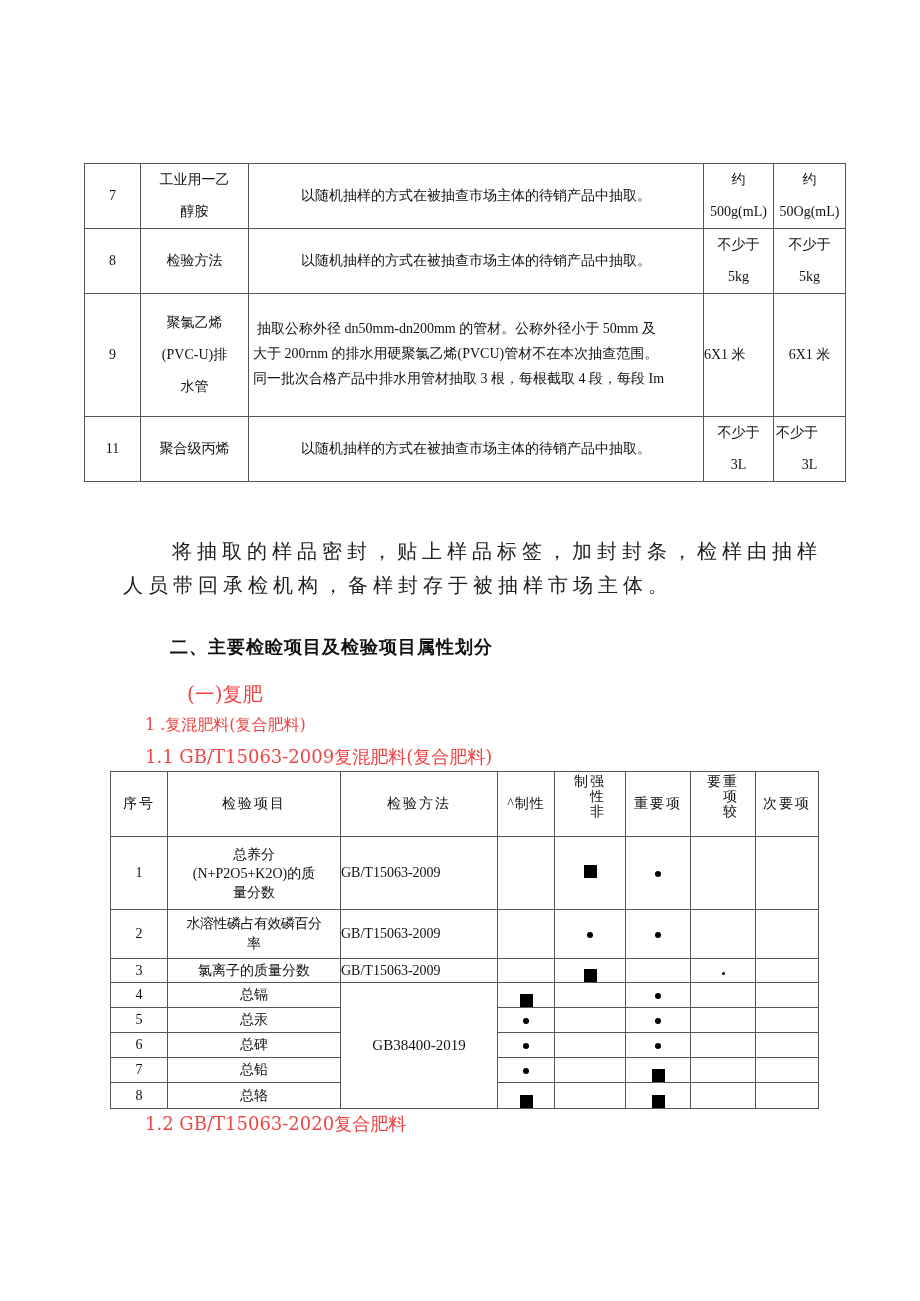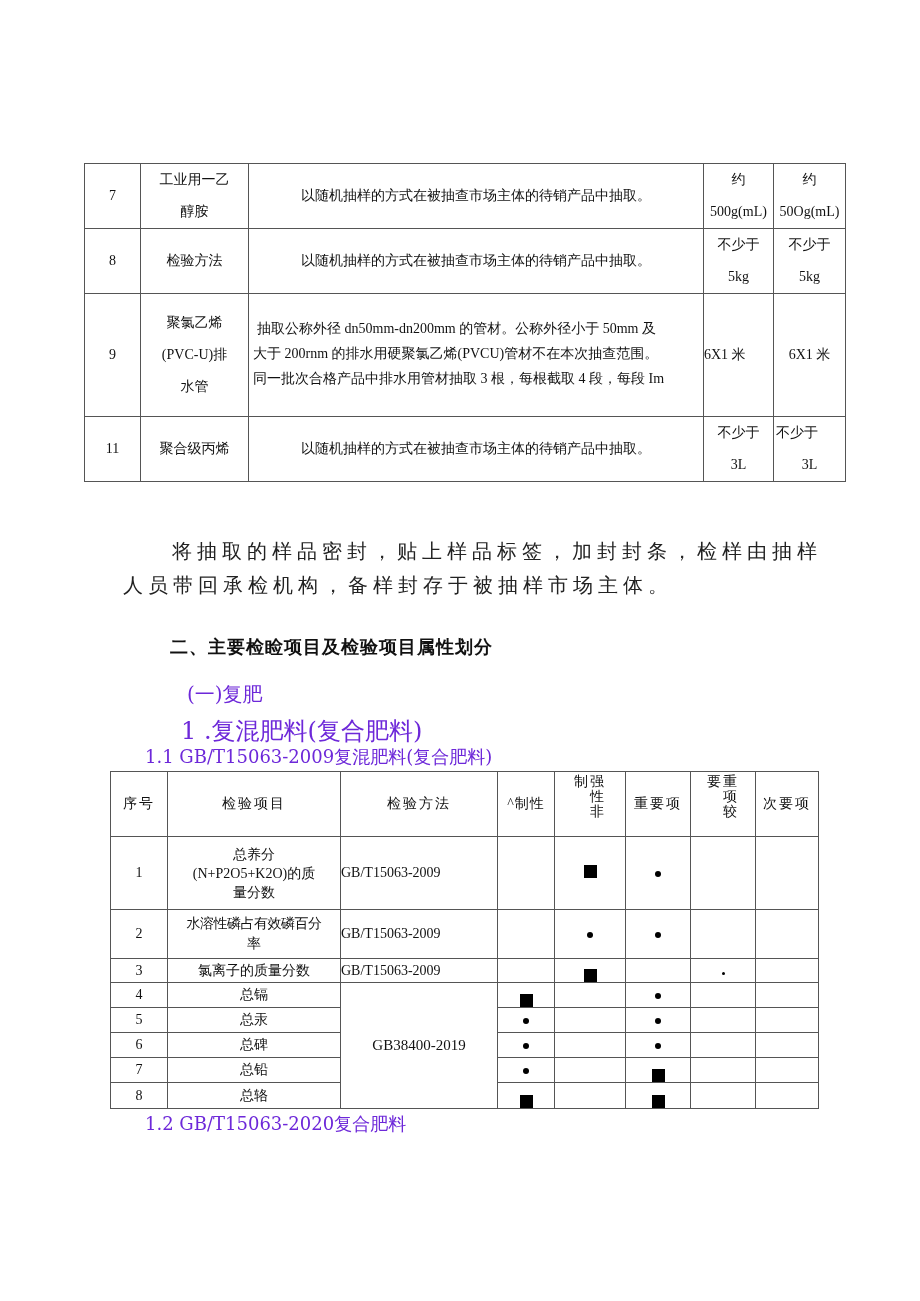--- a/index.html
+++ b/index.html
@@ -8,21 +8,21 @@
   .abs { position: absolute; }
   table { border-collapse: collapse; position: absolute; table-layout: fixed; }
   td { border: 1px solid #555; padding: 0; text-align: center; vertical-align: middle;
        font-family: "Liberation Serif", "DejaVu Serif", serif; font-size: 14px; line-height: 1; }
   #t1 { left: 84px; top: 163px; width: 761px; }
   #t1 td { font-size: 14px; }
   .two-line { line-height: 32px; }
   .pipe-text { text-align: left; line-height: 25px; font-size: 13.5px; padding-left: 4px; letter-spacing: 0; }
   .para { font-family: "DejaVu Sans", "Liberation Sans", sans-serif; font-size: 20px; letter-spacing: 5px; color: #222; }
   .heading { font-family: "DejaVu Sans", "Liberation Sans", sans-serif; font-size: 18px; font-weight: bold; color: #111; letter-spacing: 1px; }
-  .sub { font-family: "DejaVu Serif", "Liberation Serif", serif; font-size: 19px; color: #6d28d9; }
+  .sub { font-family: "DejaVu Serif", "Liberation Serif", serif; font-size: 19px; color: #ef4444; }
   #t2 { left: 110px; top: 771px; width: 708px; }
   #t2 td { font-size: 14px; }
   .hdr { font-size: 15px; letter-spacing: 2px; }
   .sq { display: inline-block; width: 13px; height: 13px; background: #000; }
   .dot { display: inline-block; width: 6px; height: 6px; border-radius: 50%; background: #000; }
   .tiny { display: inline-block; width: 3px; height: 3px; border-radius: 50%; background: #000; }
   .vstack { display: inline-block; line-height: 15px; font-size: 14px; }
   .bottom-mark { vertical-align: bottom; }
 </style>
 </head>
@@ -100,21 +100,21 @@
     </td>
   </tr>
 </tbody>
   </table>
 
 <div class="abs para" style="left:172px;top:538px;">将抽取的样品密封，贴上样品标签，加封封条，检样由抽样</div>
 <div class="abs para" style="left:123px;top:572px;">人员带回承检机构，备样封存于被抽样市场主体。</div>
 
 <div class="abs heading" style="left:170px;top:635px;">二、主要检睑项目及检验项目属性划分</div>
 <div class="abs sub" style="left:187px;top:681px;font-size:20px;">(一)复肥</div>
-<div class="abs sub" style="left:145px;top:715px;font-size:24px;margin-left:36px;">1 .复混肥料(复合肥料)</div>
+<div class="abs sub" style="left:145px;top:715px;font-size:16px;">1 .复混肥料(复合肥料)</div>
 <div class="abs sub" style="left:145px;top:745px;font-size:18px;">1.1  GB/T15063-2009复混肥料(复合肥料)</div>
 
 <table id="t2">
   <colgroup>
     <col style="width:57px">
       <col style="width:173px">
       <col style="width:157px">
       <col style="width:57px">
       <col style="width:71px">
       <col style="width:65px">

